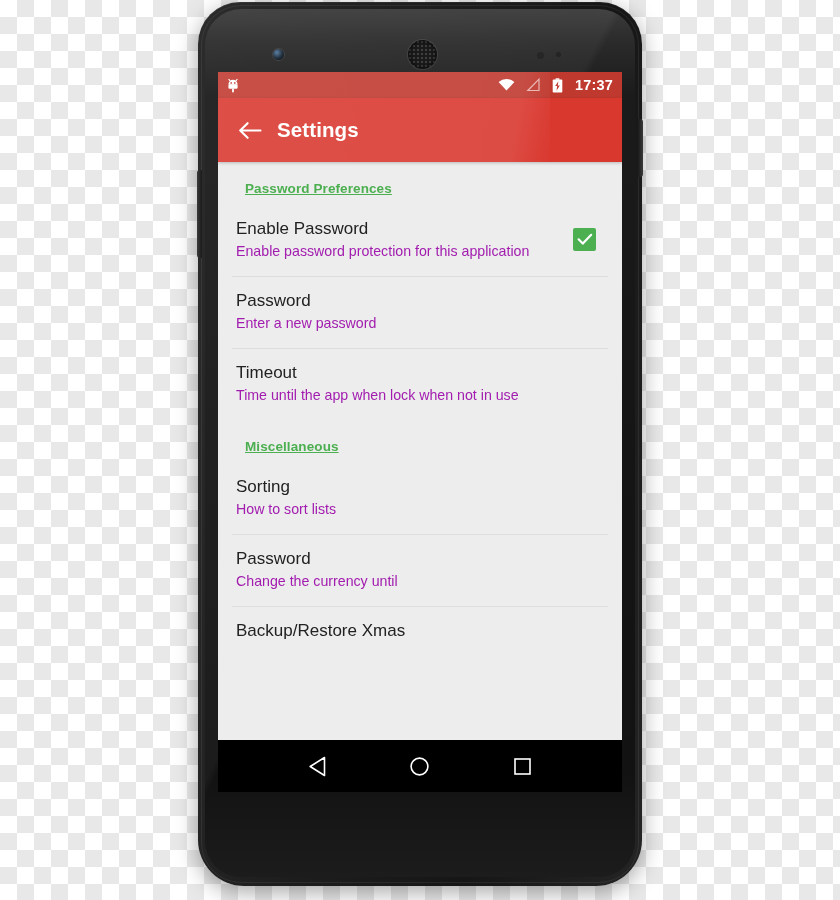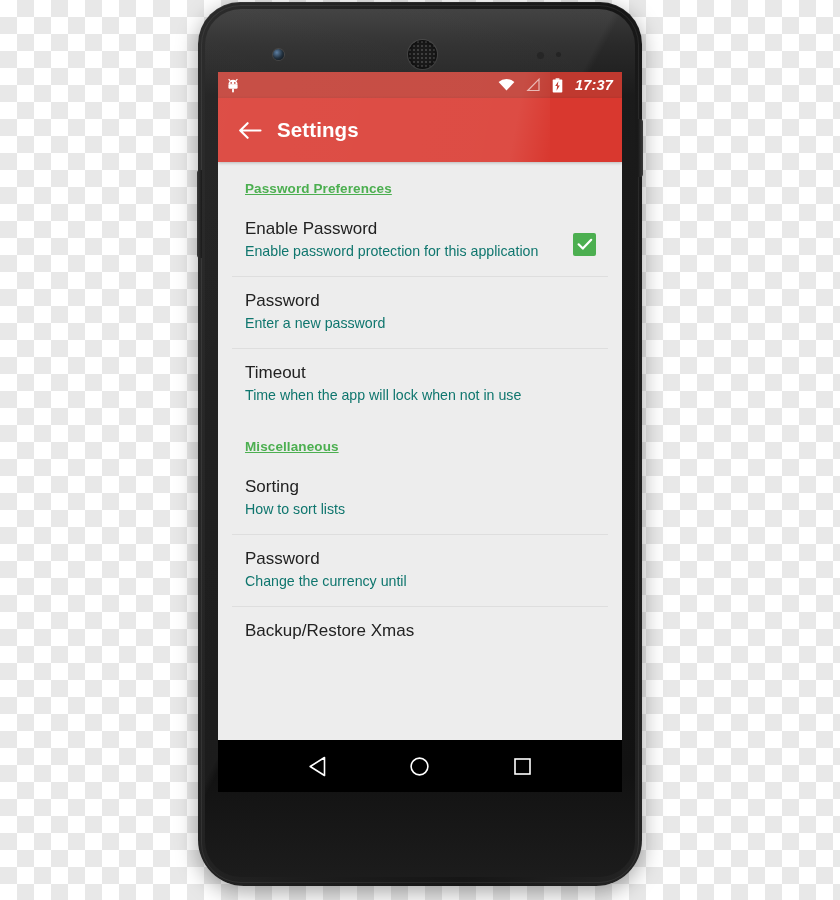--- a/index.html
+++ b/index.html
@@ -141,21 +141,20 @@
     align-items: center;
     padding: 0 9px 0 8px;
     position: relative;
   }
   #status-left { display: flex; align-items: center; gap: 5px; }
   #status-right {
     margin-left: auto;
     display: flex;
     align-items: center;
     gap: 11px;
-    font-style: italic;
   }
   .status-clock {
     color: #ffffff;
     font-size: 14.5px;
     font-weight: bold;
     letter-spacing: 0.2px;
     line-height: 1;
     padding-left: 1px;
   }
 
@@ -201,33 +200,33 @@
   .section-header {
     color: #4caf50;
     font-size: 13.5px;
     font-weight: bold;
     padding: 19px 0 9px 27px;
     letter-spacing: 0.1px;
     text-decoration: underline;
   }
   .pref-row {
     display: flex;
-    align-items: center;
-    padding: 13px 20px 15px 27px;
+    align-items: flex-start;
+    padding: 13px 20px 15px 18px;
     position: relative;
   }
   .pref-text { flex: 1 1 auto; min-width: 0; padding-right: 12px; }
   .pref-title {
     font-size: 17px;
     color: #222222;
     line-height: 1.25;
   }
   .pref-summary {
     font-size: 14.2px;
-    color: #0f766e;
+    color: #a21caf;
     line-height: 1.32;
     margin-top: 3px;
   }
   .divider {
     height: 1px;
     background: #dedede;
     margin: 0 14px 0 14px;
   }
   .checkbox {
     flex: 0 0 auto;
@@ -355,21 +354,21 @@
         <div class="pref-title">Password</div>
         <div class="pref-summary">Enter a new password</div>
       </div>
     </div>
 
     <div class="divider"></div>
 
     <div class="pref-row">
       <div class="pref-text">
         <div class="pref-title">Timeout</div>
-        <div class="pref-summary">Time when the app will lock when not in use</div>
+        <div class="pref-summary">Time until the app when lock when not in use</div>
       </div>
     </div>
 
     <div class="section-header">Miscellaneous</div>
 
     <div class="pref-row">
       <div class="pref-text">
         <div class="pref-title">Sorting</div>
         <div class="pref-summary">How to sort lists</div>
       </div>

